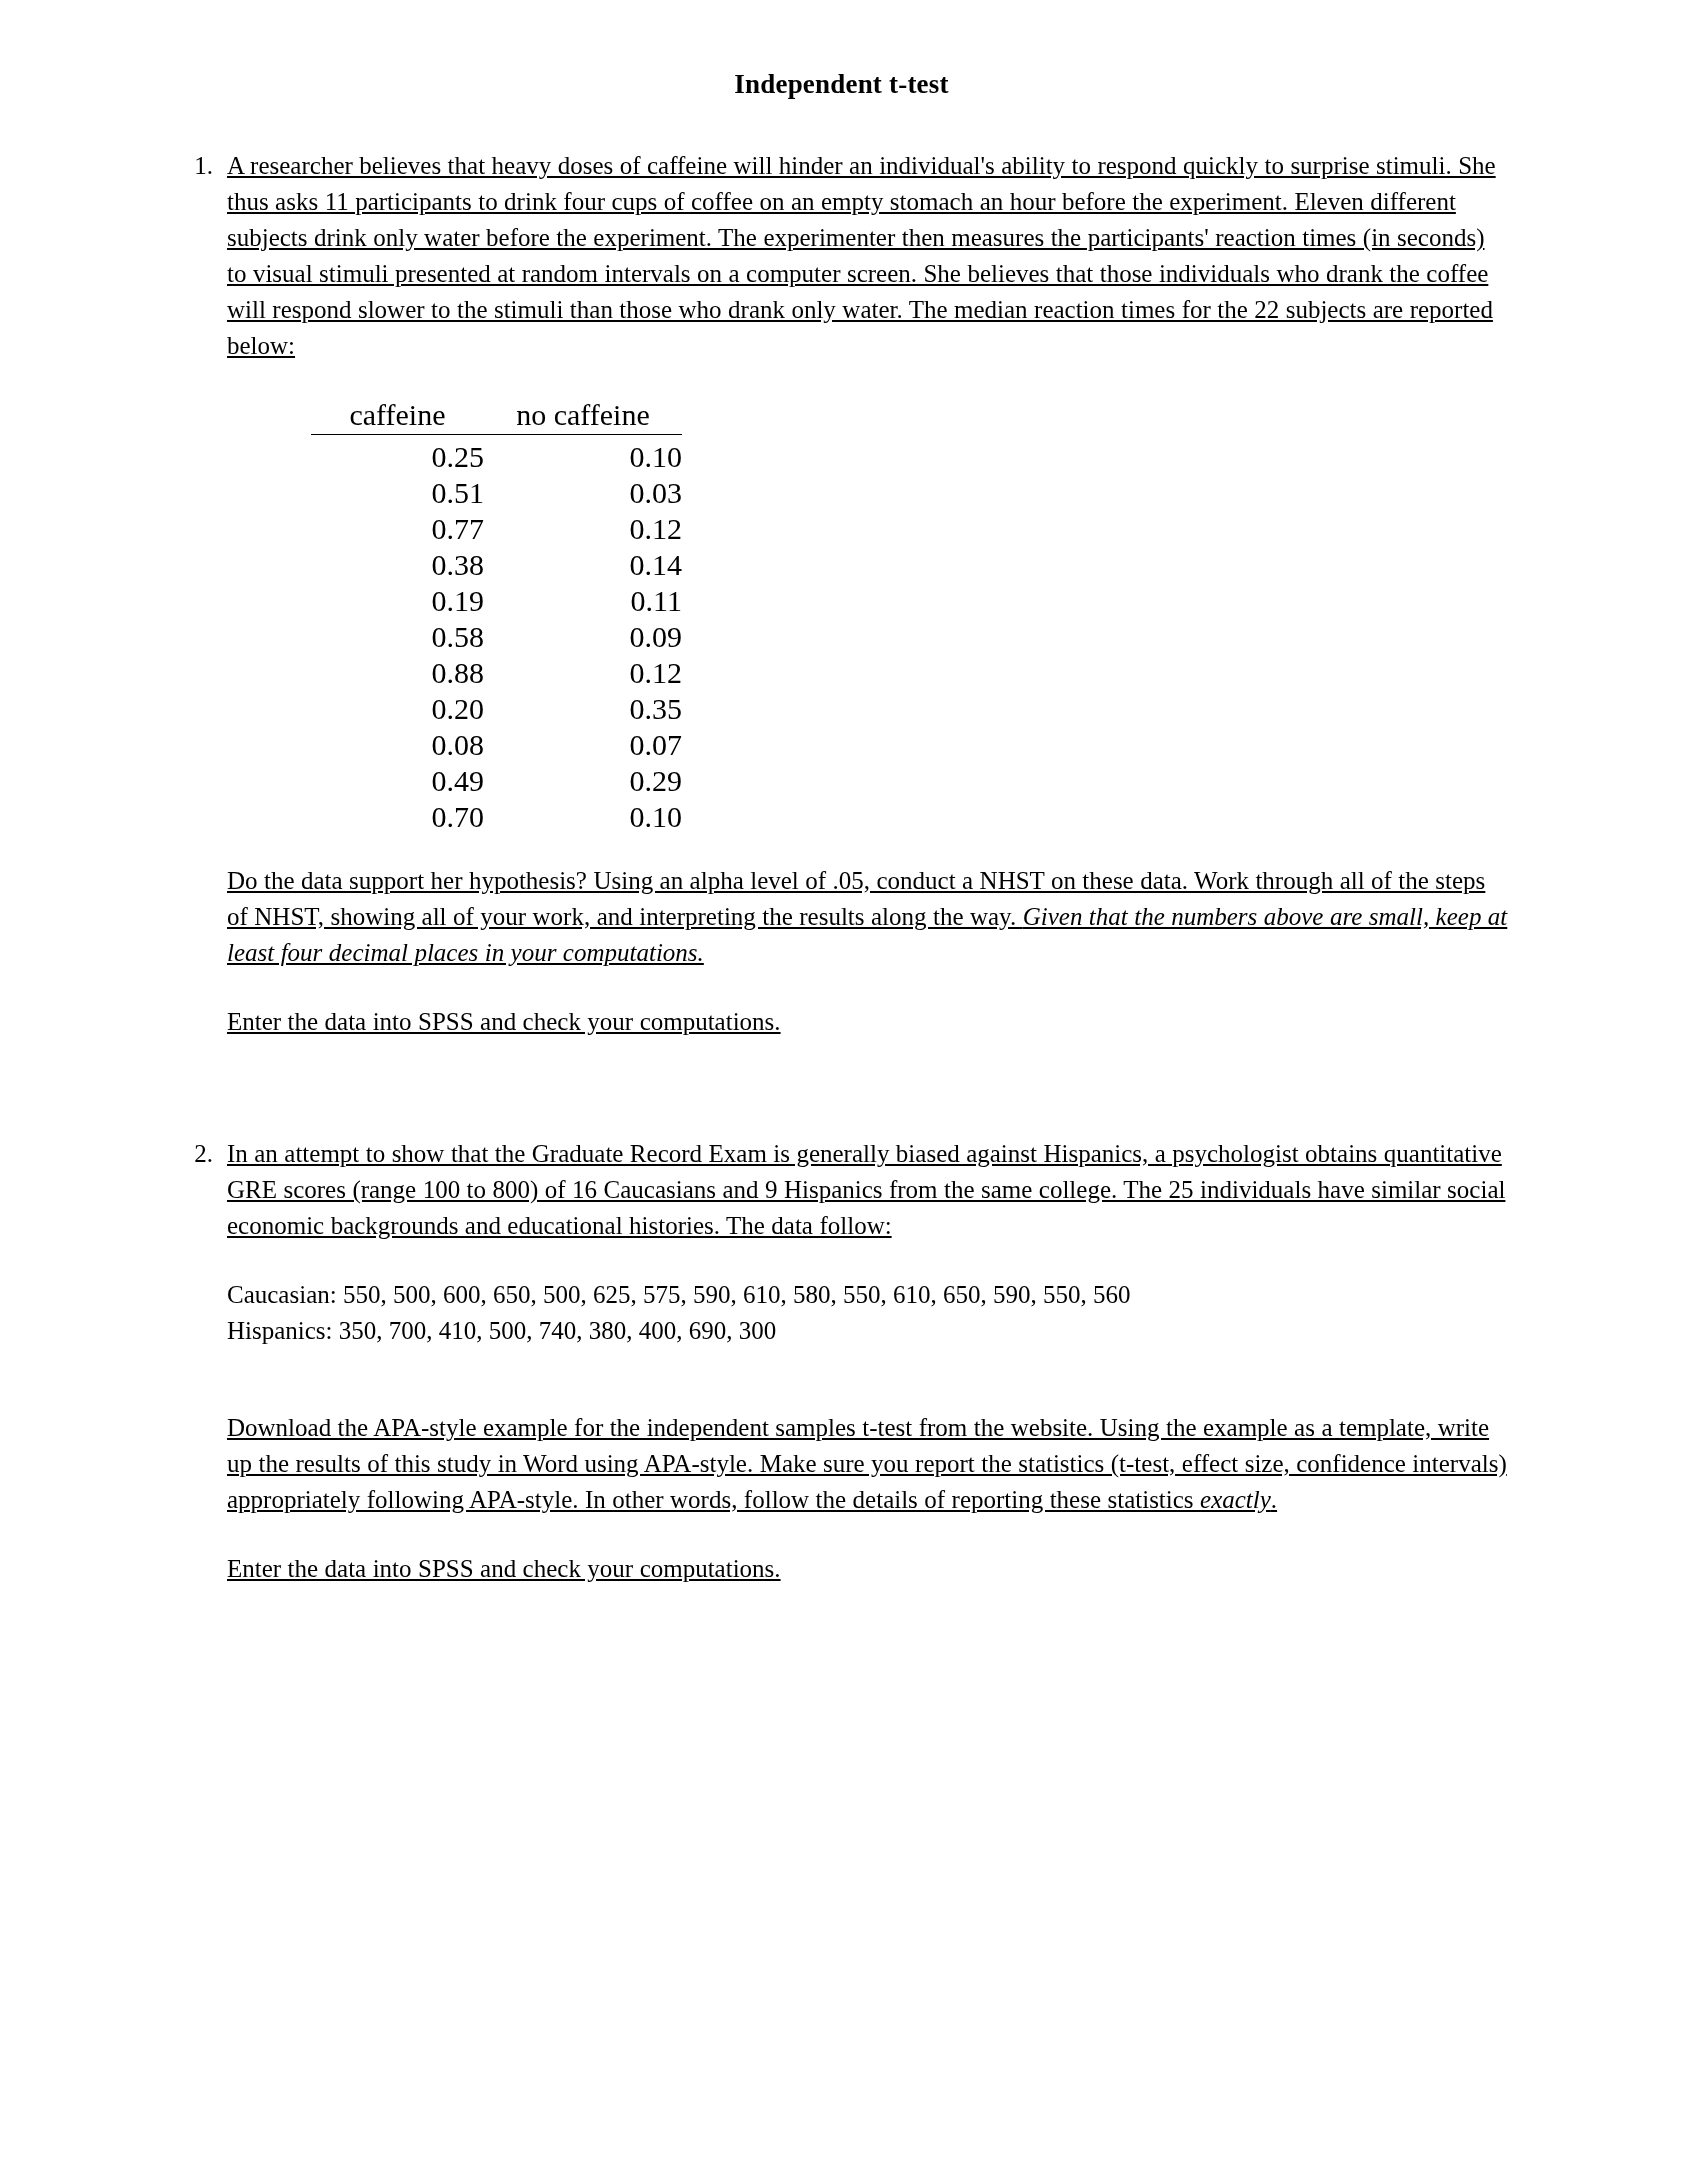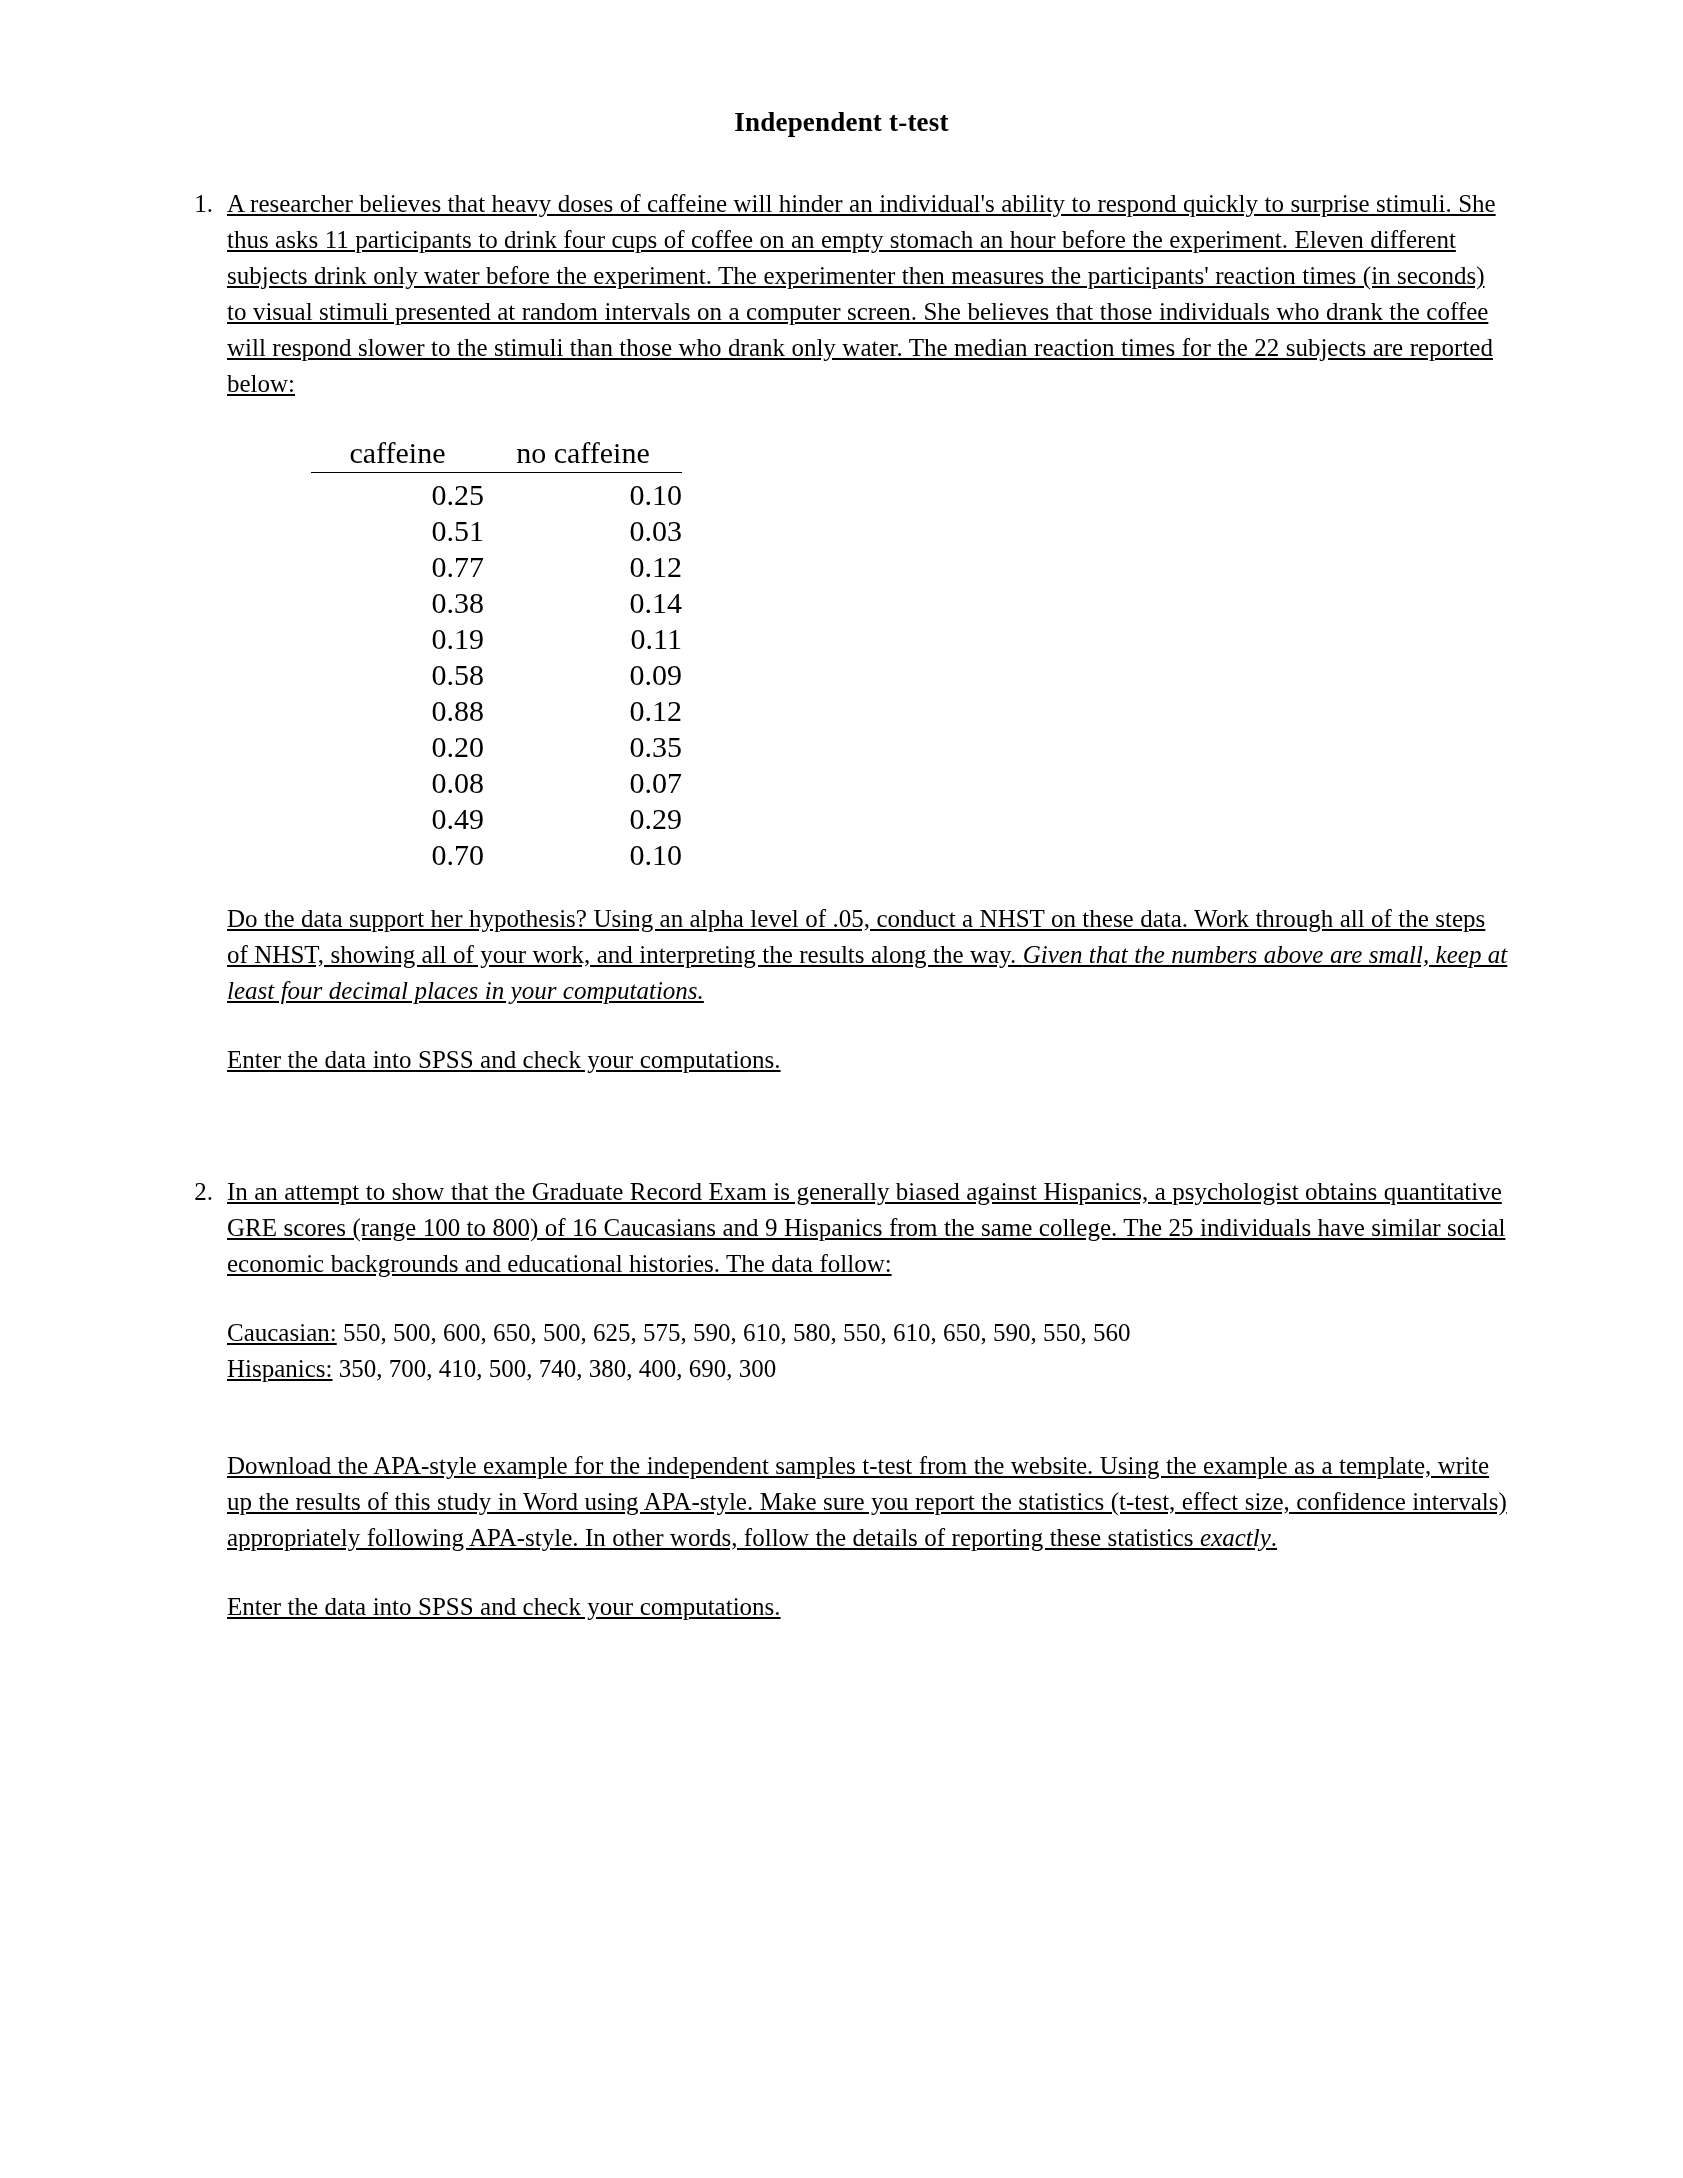--- a/index.html
+++ b/index.html
@@ -12,21 +12,21 @@
     height: 2178px;
     font-family: "Liberation Serif", "DejaVu Serif", serif;
     color: #000000;
     -webkit-font-smoothing: antialiased;
   }
   .page {
     position: relative;
     width: 1683px;
     height: 2178px;
     box-sizing: border-box;
-    padding: 107px 173px 0 173px;
+    padding: 69px 173px 0 173px;
     background: #ffffff;
   }
   .doc-title {
     text-align: center;
     font-weight: bold;
     font-size: 27px;
     letter-spacing: 0.2px;
     margin: 0 0 48px 0;
   }
   
@@ -81,21 +81,20 @@
   table.data-table tr.first-data td {
     padding-top: 4px;
   }
   .gap-block { height: 61px; }
   .gre-line {
     font-size: 25px;
     line-height: 36px;
     margin: 0;
   }
   .gre-label {
-    text-decoration: underline;
   }
   .spacer-q2 { height: 63px; }
 </style>
 </head>
 <body>
 
 <div class="page">
 
   <div class="doc-title">Independent t-test</div>
 

